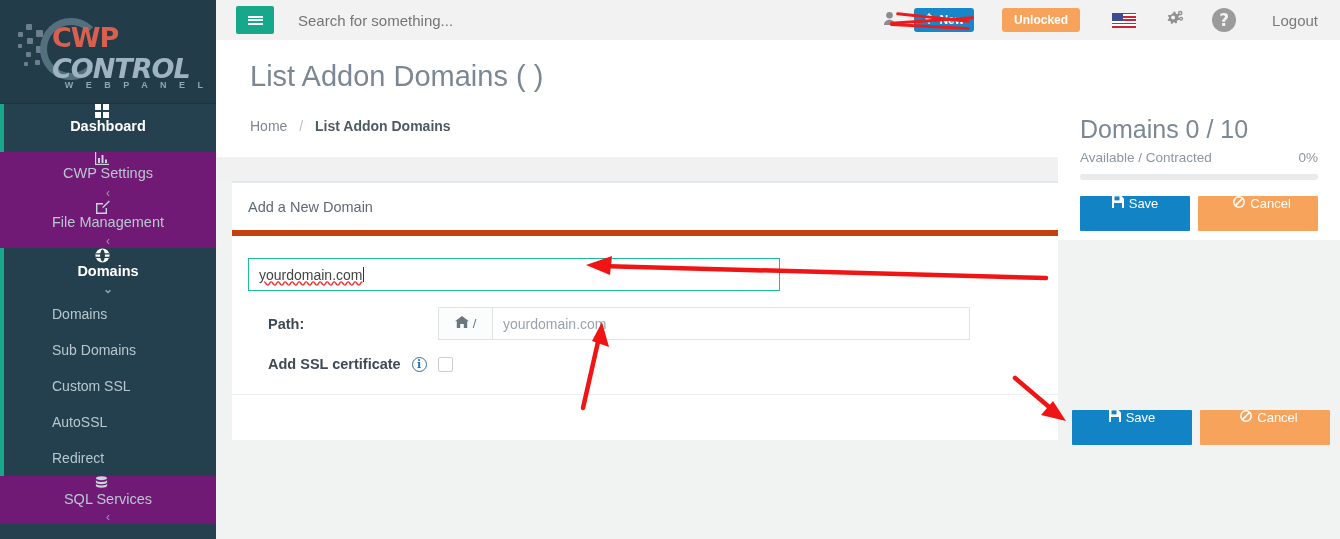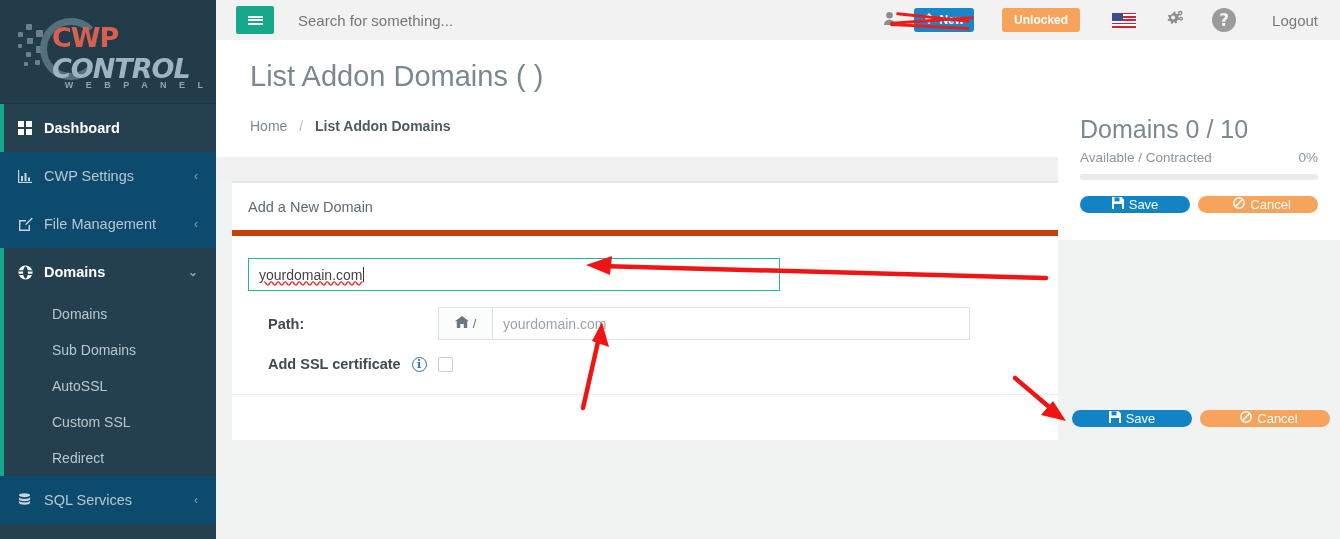--- a/index.html
+++ b/index.html
@@ -36,30 +36,30 @@
     font-family:"DejaVu Sans", sans-serif; font-style:italic; font-weight:bold;
     font-size:27px; letter-spacing:-1px; color:#9fb4c0; display:inline-block;
   }
   .logo-sub{
     margin-top:-4px; text-align:right; font-size:9px; letter-spacing:5px;
     color:#8fa6b3; font-weight:bold; padding-right:4px;
   }
 
   .nav-item{
     display:flex; align-items:center; height:48px; padding:0 18px;
-    font-size:14.5px; color:#b8c7ce; cursor:pointer; position:relative;
+    font-size:14.5px; color:#b8c7ce; cursor:pointer; position:relative;flex-direction:column;
   }
   .nav-item .nav-ic{ width:26px; font-size:14px; color:#c7d4da; display:flex; align-items:center;}
   .nav-item .nav-lb{ flex:1; }
   .nav-item .nav-ch{ font-size:12px; color:#8fa3ad; }
   .nav-item.active{ background:#2b4a5a; color:#fff; font-weight:bold; }
   .nav-item.active .nav-lb{ color:#ffffff; }
   .nav-item.dash{ background:#25404e; color:#ffffff; font-weight:bold; }
   .accent{ position:absolute; left:0; top:0; bottom:0; width:4px; background:#17a78a; }
-  .nav-group{ background:#0c4a6e; position:relative; }
+  .nav-group{ background:#701a75; position:relative; }
   .sub-item{
     display:block; padding:10px 18px 10px 52px; font-size:14px; color:#b8c7ce; cursor:pointer;
   }
   .group-open{ background:#24404e; position:relative; }
 
   
   #topbar{
     position:absolute; left:216px; top:0; right:0; height:40px;
     background:#f2f2f2; display:flex; align-items:center;
   }
@@ -115,22 +115,22 @@
   #widget{
     position:absolute; left:1058px; top:99px; width:282px; height:141px;
     background:#fff; padding:16px 22px 0 22px; z-index:5;
   }
   .w-title{ font-size:25px; color:#7b8894; }
   .w-sub{ display:flex; justify-content:space-between; font-size:13.5px; color:#8b96a0; margin-top:6px;}
   .w-bar{ height:6px; background:#e8eaec; border-radius:3px; margin-top:9px; }
   .w-btns{ display:flex; gap:8px; margin-top:16px; }
 
   .btn{
-    border:none; border-radius:13px; color:#fff; font-size:13px;
-    height:17px; display:flex; align-items:center; justify-content:center; gap:5px;
+    border:none; border-radius:1px; color:#fff; font-size:13px;
+    height:35px; display:flex; justify-content:center; gap:5px;
     cursor:pointer; font-family:"Liberation Sans",sans-serif;
   }
   .btn-save{ background:#1283c5; width:120px; }
   .btn-cancel{ background:#f7a35c; width:130px;padding-left:8px; }
 
   
   #graystrip{ position:absolute; left:216px; top:157px; right:0; height:24px; background:#f1f1f1;}
   #panel{
     position:absolute; left:232px; top:181px; width:826px; background:#fff;
     border-top:2px solid #e3e8ec;
@@ -246,22 +246,22 @@
             <circle cx="7.5" cy="7.5" r="7" fill="#fff"></circle>
             <path d="M7.5 1.2c-1.6 1.2-2.4 3.3-2.4 6.3s0.8 5.1 2.4 6.3c1.6-1.2 2.4-3.3 2.4-6.3S9.1 2.4 7.5 1.2z" fill="#25404e"></path>
             <path d="M0.9 5.2h13.2v1.2H0.9zM0.9 8.8h13.2v1.2H0.9z" fill="#25404e"></path>
           </svg>
       </span>
       <span class="nav-lb">Domains</span>
       <span class="nav-ch">⌄</span>
     </div>
     <div class="sub-item">Domains</div>
     <div class="sub-item">Sub Domains</div>
+    <div class="sub-item">Custom SSL</div>
     <div class="sub-item">AutoSSL</div>
-    <div class="sub-item">Custom SSL</div>
     <div class="sub-item">Redirect</div>
   </div>
 
   <div class="nav-group">
     <div class="nav-item">
       <span class="nav-ic">
         <svg width="13" height="15" viewBox="0 0 13 15">
             <ellipse cx="6.5" cy="2.2" rx="5.6" ry="2" fill="#c7d4da"></ellipse>
             <path d="M0.9 4v2.2c0 1.1 2.5 2 5.6 2s5.6-0.9 5.6-2V4c0 1.1-2.5 2-5.6 2S0.9 5.1 0.9 4z" fill="#c7d4da"></path>
             <path d="M0.9 7.6v2.2c0 1.1 2.5 2 5.6 2s5.6-0.9 5.6-2V7.6c0 1.1-2.5 2-5.6 2s-5.6-0.9-5.6-2z" fill="#c7d4da"></path>

